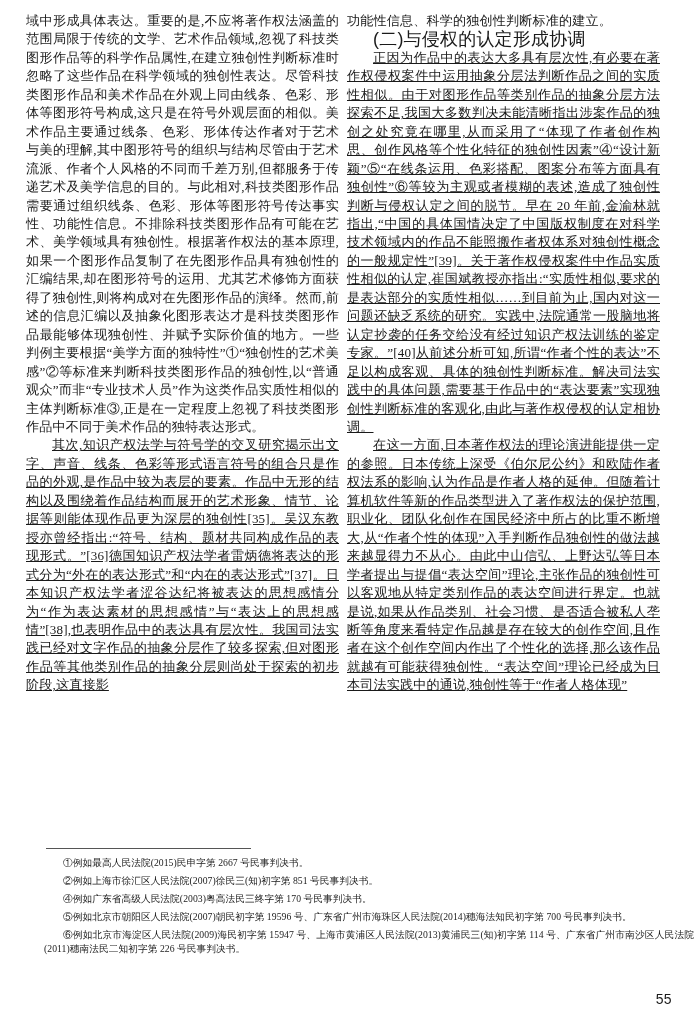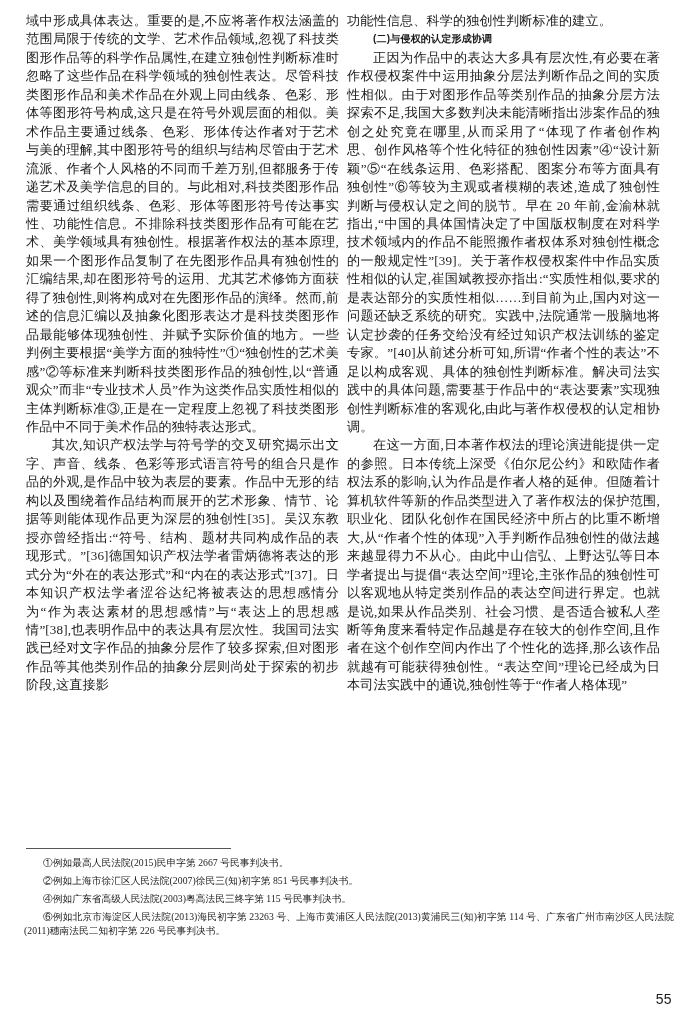--- a/index.html
+++ b/index.html
@@ -35,35 +35,35 @@
   .para {
     margin: 0;
     font-size: 13.1px;
     line-height: 18.45px;
     text-align: justify;
     text-justify: inter-character;
     letter-spacing: 0.15px;
     word-break: break-all;
     text-indent: 0;
   }
-  .para.indent { text-indent: 26px; }
+  .para.indent { text-indent: 26px; text-decoration: underline; }
   .heading {
     margin: 0;
-    font-size: 10px;
+    font-size: 18px;
     line-height: 18.45px;
-    font-weight: bold;
+    font-weight: normal;
     text-indent: 26px;
     letter-spacing: 0.2px;
     font-family: "Liberation Sans", "DejaVu Sans", sans-serif;
   }
 
   
   .footnotes {
     position: absolute;
-    left: 24px;
+    left: 44px;
     top: 848px;
     width: 650px;
   }
   .fn-rule {
     width: 205px;
     height: 0;
     border-top: 1px solid #ararar;
     border-top: 1px solid #555;
     margin: 0 0 7px 2px;
   }
@@ -107,19 +107,20 @@
       <p class="para indent">正因为作品中的表达大多具有层次性,有必要在著作权侵权案件中运用抽象分层法判断作品之间的实质性相似。由于对图形作品等类别作品的抽象分层方法探索不足,我国大多数判决未能清晰指出涉案作品的独创之处究竟在哪里,从而采用了“体现了作者创作构思、创作风格等个性化特征的独创性因素”④“设计新颖”⑤“在线条运用、色彩搭配、图案分布等方面具有独创性”⑥等较为主观或者模糊的表述,造成了独创性判断与侵权认定之间的脱节。早在 20 年前,金渝林就指出,“中国的具体国情决定了中国版权制度在对科学技术领域内的作品不能照搬作者权体系对独创性概念的一般规定性”[39]。关于著作权侵权案件中作品实质性相似的认定,崔国斌教授亦指出:“实质性相似,要求的是表达部分的实质性相似……到目前为止,国内对这一问题还缺乏系统的研究。实践中,法院通常一股脑地将认定抄袭的任务交给没有经过知识产权法训练的鉴定专家。”[40]从前述分析可知,所谓“作者个性的表达”不足以构成客观、具体的独创性判断标准。解决司法实践中的具体问题,需要基于作品中的“表达要素”实现独创性判断标准的客观化,由此与著作权侵权的认定相协调。</p>
       <p class="para indent">在这一方面,日本著作权法的理论演进能提供一定的参照。日本传统上深受《伯尔尼公约》和欧陆作者权法系的影响,认为作品是作者人格的延伸。但随着计算机软件等新的作品类型进入了著作权法的保护范围,职业化、团队化创作在国民经济中所占的比重不断增大,从“作者个性的体现”入手判断作品独创性的做法越来越显得力不从心。由此中山信弘、上野达弘等日本学者提出与提倡“表达空间”理论,主张作品的独创性可以客观地从特定类别作品的表达空间进行界定。也就是说,如果从作品类别、社会习惯、是否适合被私人垄断等角度来看特定作品越是存在较大的创作空间,且作者在这个创作空间内作出了个性化的选择,那么该作品就越有可能获得独创性。“表达空间”理论已经成为日本司法实践中的通说,独创性等于“作者人格体现”</p>
     </div>
 
   </div>
 
   <div class="footnotes">
     <div class="fn-rule"></div>
     <p class="fn">①例如最高人民法院(2015)民申字第 2667 号民事判决书。</p>
     <p class="fn">②例如上海市徐汇区人民法院(2007)徐民三(知)初字第 851 号民事判决书。</p>
-    <p class="fn">④例如广东省高级人民法院(2003)粤高法民三终字第 115 号民事判决书。</p>
-    <p class="fn">⑥例如北京市海淀区人民法院(2013)海民初字第 23263 号、上海市黄浦区人民法院(2013)黄浦民三(知)初字第 114 号、广东省广州市南沙区人民法院(2011)穗南法民二知初字第 226 号民事判决书。</p>
+    <p class="fn">④例如广东省高级人民法院(2003)粤高法民三终字第 170 号民事判决书。</p>
+    <p class="fn">⑤例如北京市朝阳区人民法院(2007)朝民初字第 19596 号、广东省广州市海珠区人民法院(2014)穗海法知民初字第 700 号民事判决书。</p>
+    <p class="fn">⑥例如北京市海淀区人民法院(2009)海民初字第 15947 号、上海市黄浦区人民法院(2013)黄浦民三(知)初字第 114 号、广东省广州市南沙区人民法院(2011)穗南法民二知初字第 226 号民事判决书。</p>
   </div>
 
   <div class="page-number">55</div>
 
 </div>
 
 </body></html>

